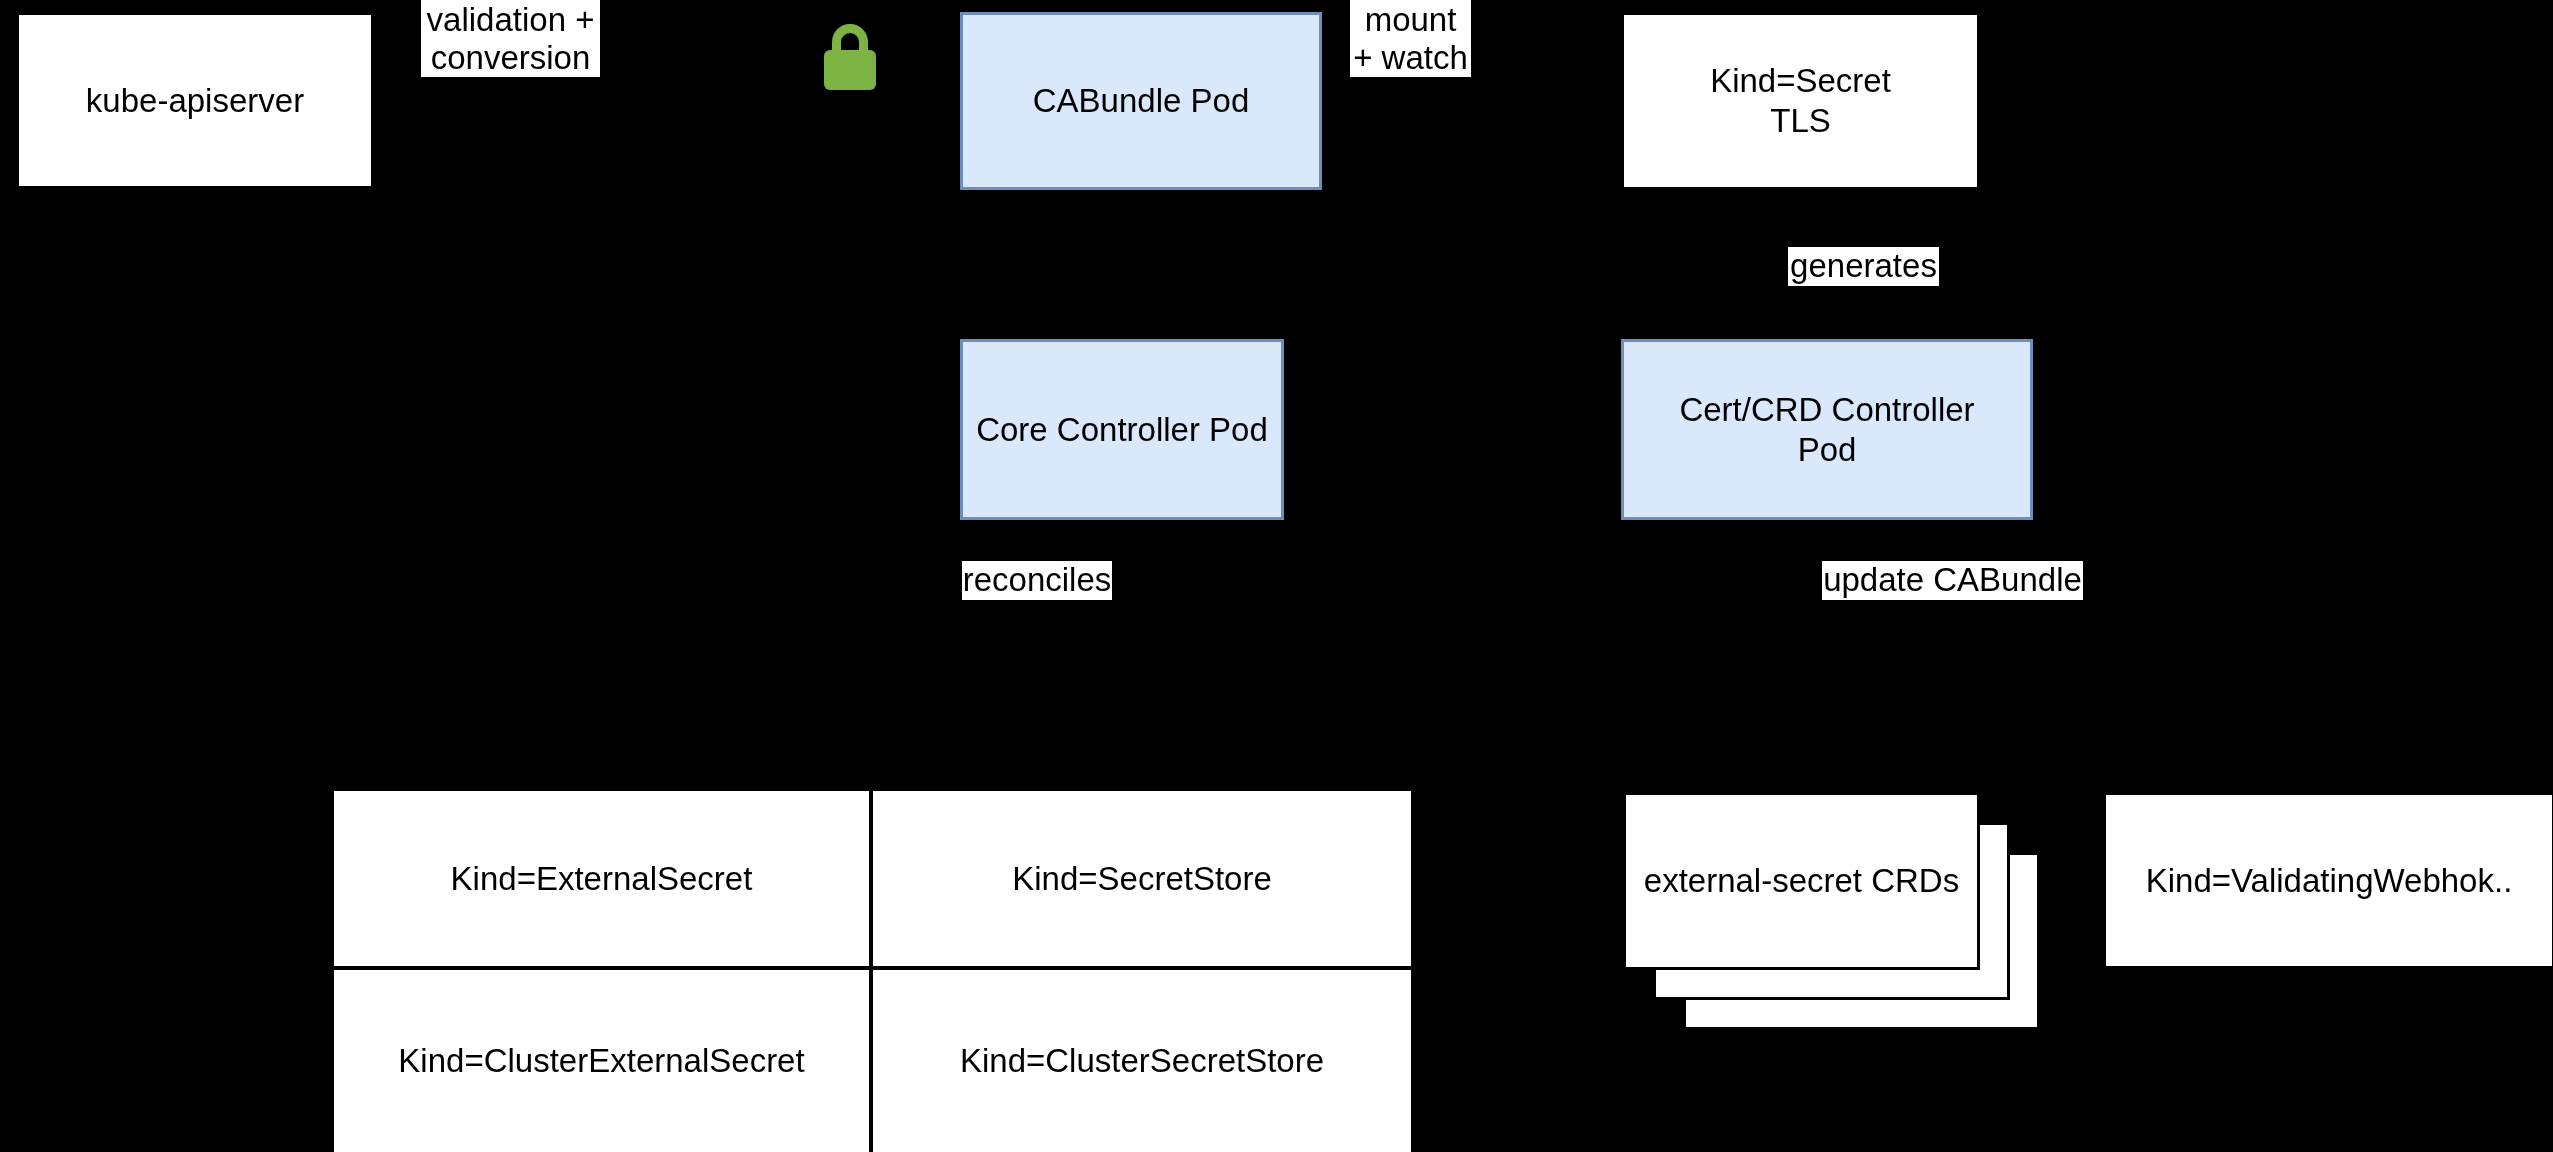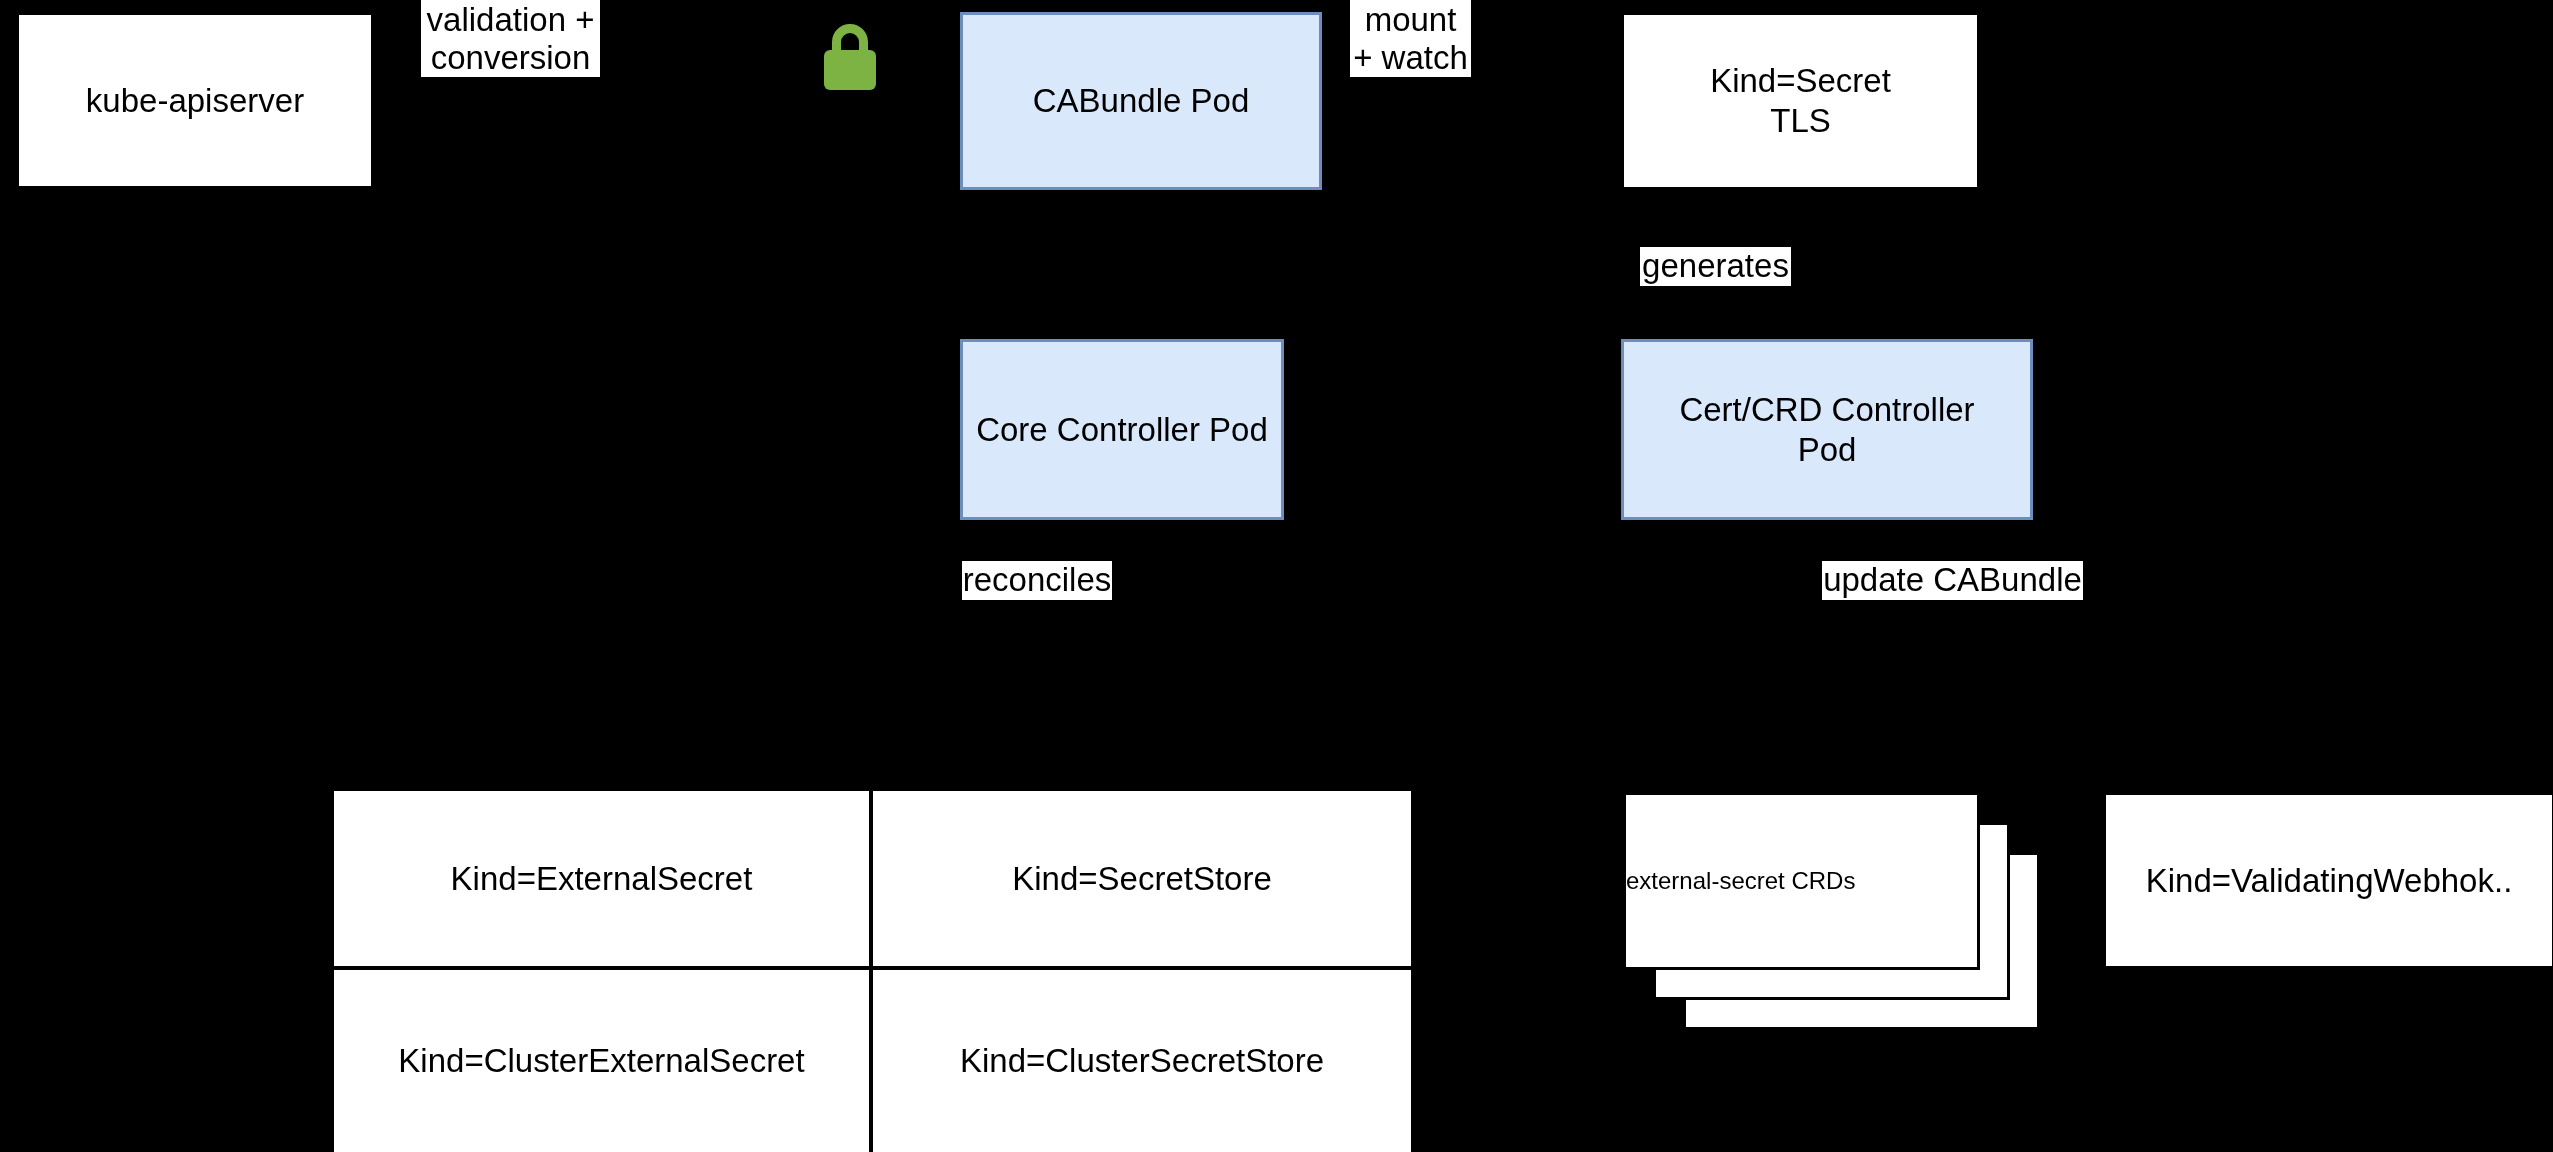--- a/index.html
+++ b/index.html
@@ -41,21 +41,21 @@
   
   #kube-apiserver   { left: 16px;    top: 12px;  width: 358px; height: 177px; }
   #webhook-pod      { left: 960px;  top: 12px;  width: 362px; height: 178px; }
   #secret-tls       { left: 1621px; top: 12px;  width: 359px; height: 178px; }
   
   #core-controller  { left: 960px;  top: 339px; width: 324px; height: 181px; }
   #cert-crd         { left: 1621px; top: 339px; width: 412px; height: 181px; }
   
   #chip-validation  { left: 421px;  top: 0px;   width: 179px; height: 77px; padding-top: 1px; }
   #chip-mount       { left: 1350px; top: 0px;   width: 121px; height: 77px; padding-top: 1px; }
-  #chip-generates   { left: 1640px; top: 247px; width: 151px; height: 39px; }
+  #chip-generates   { left: 1788px; top: 247px; width: 151px; height: 39px; }
   #chip-reconciles  { left: 962px;  top: 561px; width: 150px; height: 39px; }
   #chip-cabundle    { left: 1822px; top: 561px; width: 261px; height: 39px; }
   
   #lock { position: absolute; left: 824px; top: 20px; width: 52px; height: 70px; }
   
   #crd-table {
     position: absolute;
     left: 334px; top: 791px;
     width: 1077px; height: 361px;
     display: grid;
@@ -76,22 +76,22 @@
   .sheet {
     position: absolute;
     box-sizing: border-box;
     width: 357px; height: 178px;
     background: #ffffff;
     border: 3px solid #000000;
   }
   #crd-stack-back   { left: 1683px; top: 852px; z-index: 1; }
   #crd-stack-middle { left: 1653px; top: 822px; z-index: 2; }
   #crd-stack-front  { left: 1623px; top: 792px; z-index: 3;
-                      display: flex; align-items: center; justify-content: flex-start;
-                      text-align: center; font-size: 24px; }
+                      display: flex; align-items: center; justify-content: center;
+                      text-align: center; font-size: 33px; }
   
   #validating-webhook { left: 2103px; top: 792px; width: 452px; height: 177px; }
 </style>
 </head>
 <body>
 
 <div id="canvas">
 
   <div class="node white-node" id="kube-apiserver">
     <span>kube-apiserver</span>

